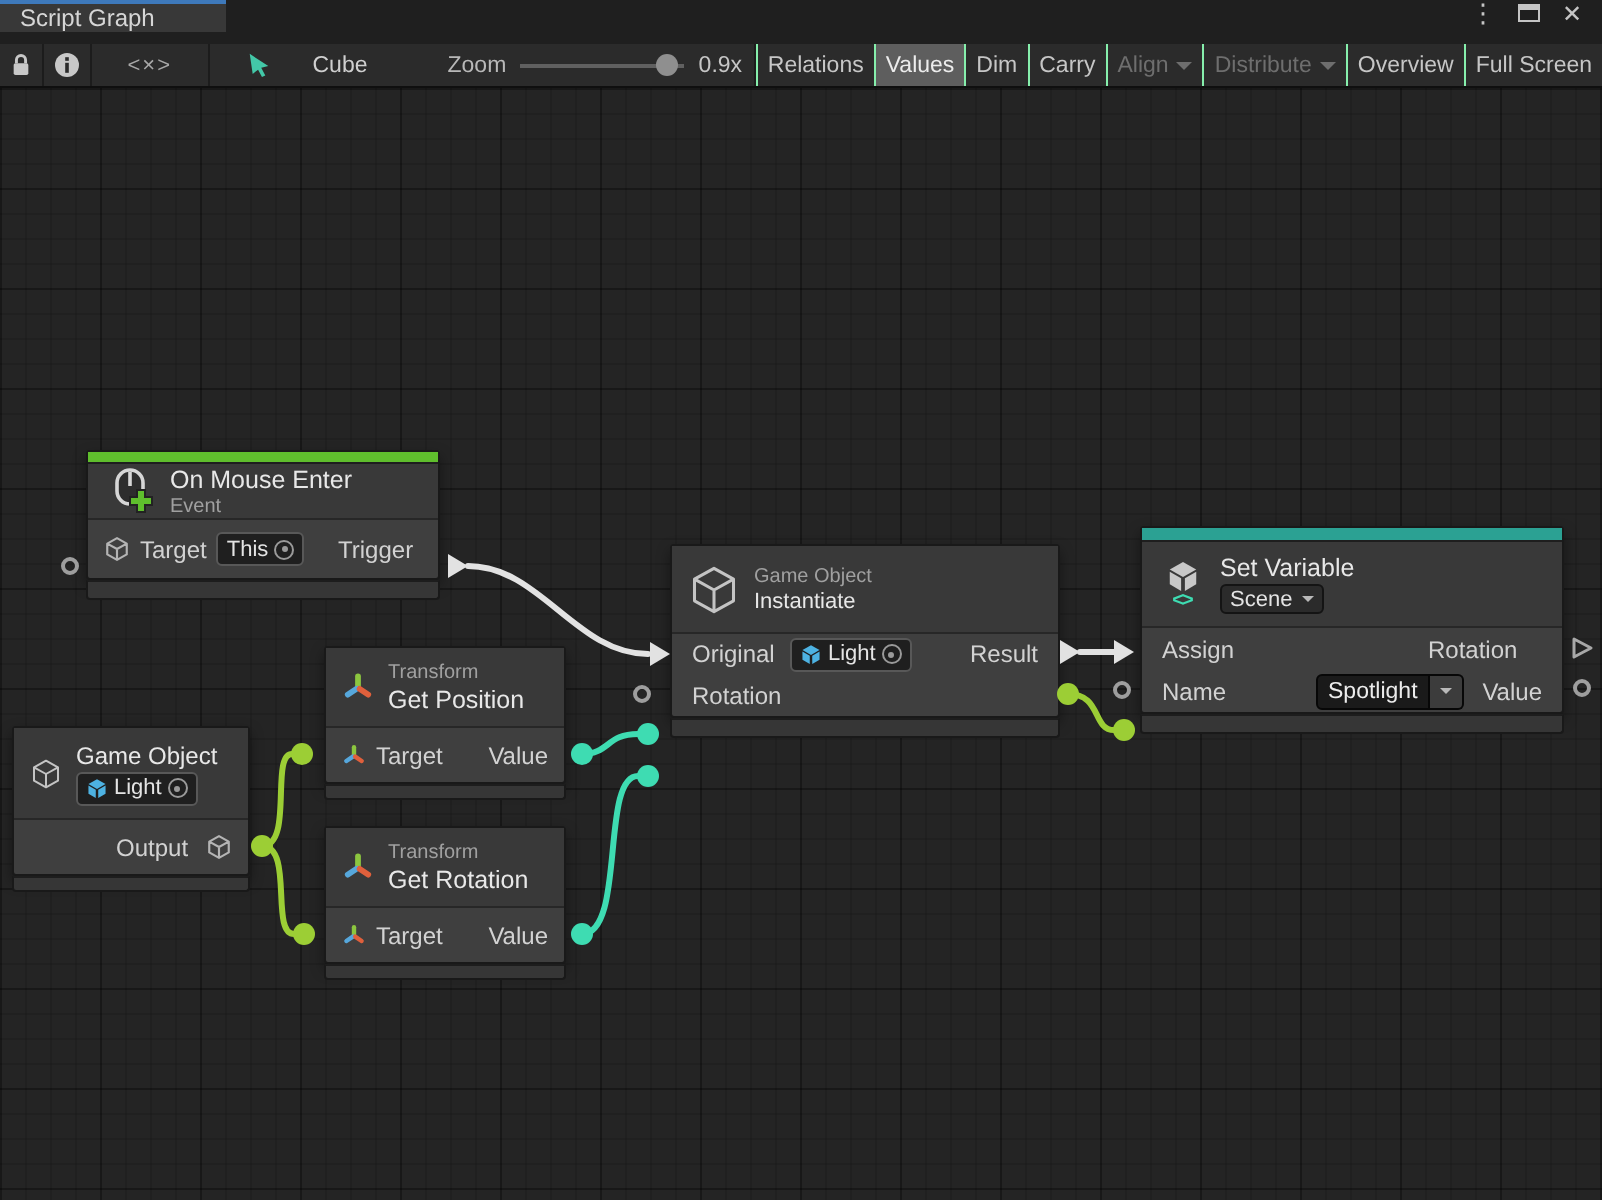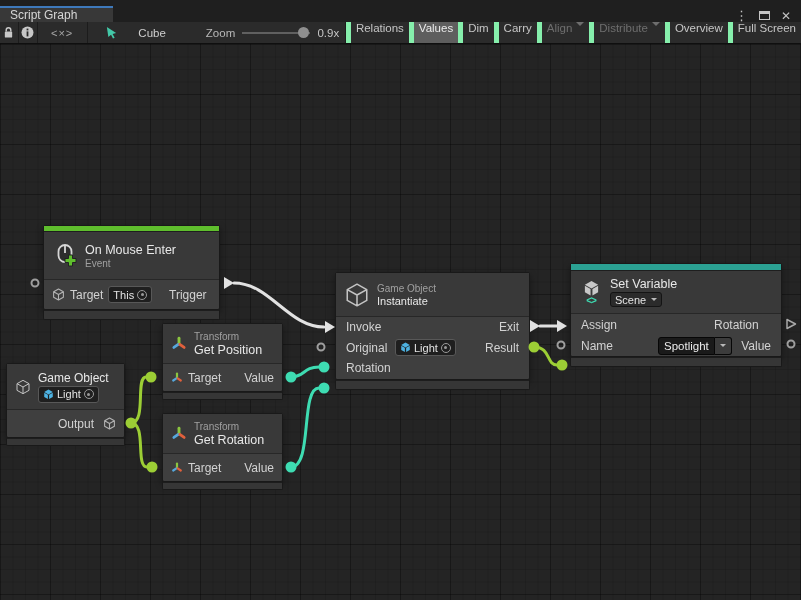--- a/index.html
+++ b/index.html
@@ -1,42 +1,42 @@
 <!DOCTYPE html>
 <html style="--tab-accent: #3E79BB; --event-green: #5FBE2D; --variable-teal: #2BA193; --wire-white: #E2E2E2; --wire-teal: #3EDCB2; --wire-green: #9CCE35; --icon-teal: #43C8A8; --transform-green: #8CC63F; --transform-blue: #56A7DC; --transform-orange: #E0603C; --unity-blue: #4DB2E2;"><head>
 <meta charset="utf-8">
 <style>
   * { margin:0; padding:0; box-sizing:border-box; }
   html,body { background:#111; }
   body { font-family:"Liberation Sans", sans-serif; }
   .window { position:relative; width:801px; height:600px; background:#242424; overflow:hidden; }
 
   
-  .titlebar { height:22px; background:#1f1f1f; display:flex; align-items:flex-end; }
+  .titlebar { height:22px; background:#1f1f1f; display:flex; align-items:flex-start; }
   .tab { width:113px; background:#383838; border-top:2px solid var(--tab-accent,#3E79BB);
          display:flex; align-items:center; padding-left:10px; font-size:12px; color:#d6d6d6; }
   .win-icons { margin-left:auto; display:flex; align-items:center; gap:11px; padding-right:10px; color:#c4c4c4; }
   .win-kebab { font-size:13px; line-height:1; }
   .win-max { width:11px; height:9px; border:1px solid #c4c4c4; border-top:3px solid #c4c4c4; display:inline-block; }
   .win-close { font-size:12px; line-height:1; }
 
   
   .toolbar { height:22px; background:#2b2b2b; border-bottom:1px solid #0f0f0f;
              display:flex; align-items:center; font-size:11.5px; color:#c6c6c6; }
   .tsep { width:1px; align-self:stretch; background:#1c1c1c; }
   .tool-ibtn { height:100%; display:flex; align-items:center; justify-content:center; }
   .code-glyph { color:#a8a8a8; letter-spacing:1px; font-size:11px; }
   .graph-ref { display:flex; align-items:center; gap:20px; margin-left:18px; color:#cfcfcf; }
   .zoom-label { margin-left:40px; color:#b8b8b8; }
   .slider { position:relative; width:96px; height:12px; margin:0 7px; }
   .slider .track { position:absolute; left:0; right:0; top:5px; height:2px; background:#606060; }
   .slider .handle { position:absolute; top:0; left:82%; width:11px; height:11px; border-radius:50%; background:#8f8f8f; }
   .zoom-value { color:#c6c6c6; margin-right:6px; }
   .tgroup { margin-left:auto; height:100%; display:flex; align-items:stretch; }
-  .tbtn { display:flex; align-items:flex-start; padding:0 5px; border-left:5px solid #86efac; white-space:nowrap; }
+  .tbtn { display:flex; align-items:center; padding:0 5px; border-left:1px solid #86efac; white-space:nowrap; }
   .tbtn.active { background:#5e5e5e; color:#ececec; }
   .tbtn.disabled { color:#6e6e6e; }
   .caret { width:0; height:0; border-left:4px solid transparent; border-right:4px solid transparent;
            border-top:4px solid #b9b9b9; margin-left:4px; display:inline-block; }
   .caret.dim { border-top-color:#6e6e6e; }
 
   
   .canvas { position:absolute; left:0; top:44px; width:801px; height:556px; background-color:#242424;
     background-image:
       linear-gradient(rgba(0,0,0,.26) 1px, transparent 1px),
@@ -175,21 +175,21 @@
       <path class="w-teal" d="M291,333 C305,333 303,323 319,323"></path>
       <path class="w-teal" d="M291,423 C313,423 300,344 319,344"></path>
       <path class="w-lime" d="M131,379 C147,379 135,333 146,333"></path>
       <path class="w-lime" d="M131,379 C147,379 135,423 147,423"></path>
       <path class="w-lime" d="M534,303 C551,303 546,321 557,321"></path>
     </svg>
 
     <div class="node" style="left:43px; top:181px; width:177px;">
       <div class="node-main">
         <div class="cbar" style="background:var(--event-green,#5FBE2D)"></div>
-        <div class="hdr" style="height:48px">
+        <div class="hdr" style="height:28px">
           <svg width="26" height="26" viewBox="0 0 26 26">
             <rect x="6.5" y="2" width="13" height="17" rx="6.5" fill="#2d2d2d" stroke="#d6d6d6" stroke-width="1.8"></rect>
             <path d="M13 3 V10" stroke="#d6d6d6" stroke-width="1.8"></path>
             <path d="M16.5 12 h4 v3.5 h3.5 v4 h-3.5 v3.5 h-4 v-3.5 h-3.5 v-4 h3.5 z" fill="var(--event-green,#5FBE2D)" stroke="#222" stroke-width="1"></path>
           </svg>
           <div class="hcol">
             <div class="t-title">On Mouse Enter</div>
             <div class="t-cat">Event</div>
           </div>
         </div>
@@ -292,24 +292,20 @@
     <div class="node" style="left:335px; top:228px; width:195px;">
       <div class="node-main">
         <div class="hdr" style="height:44px">
           <svg width="26" height="26" viewBox="0 0 24 24">
             <path d="M12 2 L21 7 L21 17 L12 22 L3 17 L3 7 Z M3 7 L12 12 L21 7 M12 12 L12 22" stroke="#c4c4c4" stroke-width="1.4" fill="none" stroke-linejoin="round"></path>
           </svg>
           <div class="hcol">
             <div class="t-cat clip" style="width:62px">Game Object</div>
             <div class="t-title" style="font-size:11px">Instantiate</div>
           </div>
-        </div>
-        <div class="row" style="height:20.5px; padding:0 10px">
-          <span class="plabel clip" style="width:46px">Invoke</span>
-          <span class="plabel ml-auto">Exit</span>
         </div>
         <div class="row" style="height:20.5px; padding:0 10px">
           <span class="plabel clip" style="width:44px">Original</span>
           <span class="pill">
             <svg width="11" height="11" viewBox="0 0 18 18">
               <polygon points="9,1 16,5 9,9 2,5" fill="var(--unity-blue,#4DB2E2)"></polygon>
               <polygon points="2,6.2 8,9.6 8,16.4 2,12.9" fill="var(--unity-blue,#4DB2E2)"></polygon>
               <polygon points="16,6.2 10,9.6 10,16.4 16,12.9" fill="var(--unity-blue,#4DB2E2)"></polygon>
             </svg>
             <span>Light</span>

